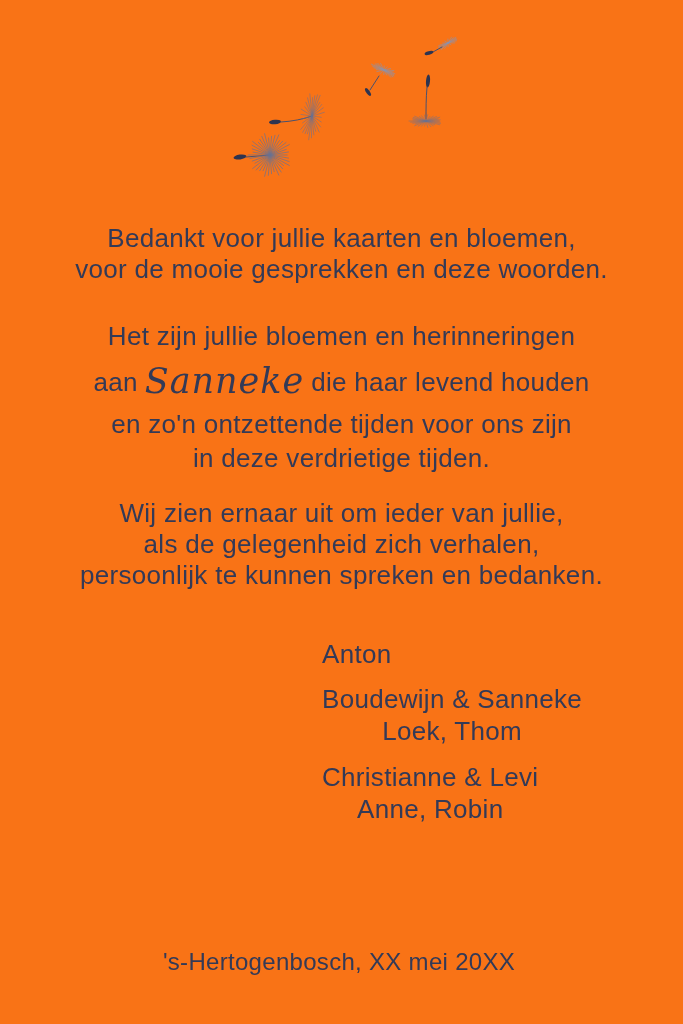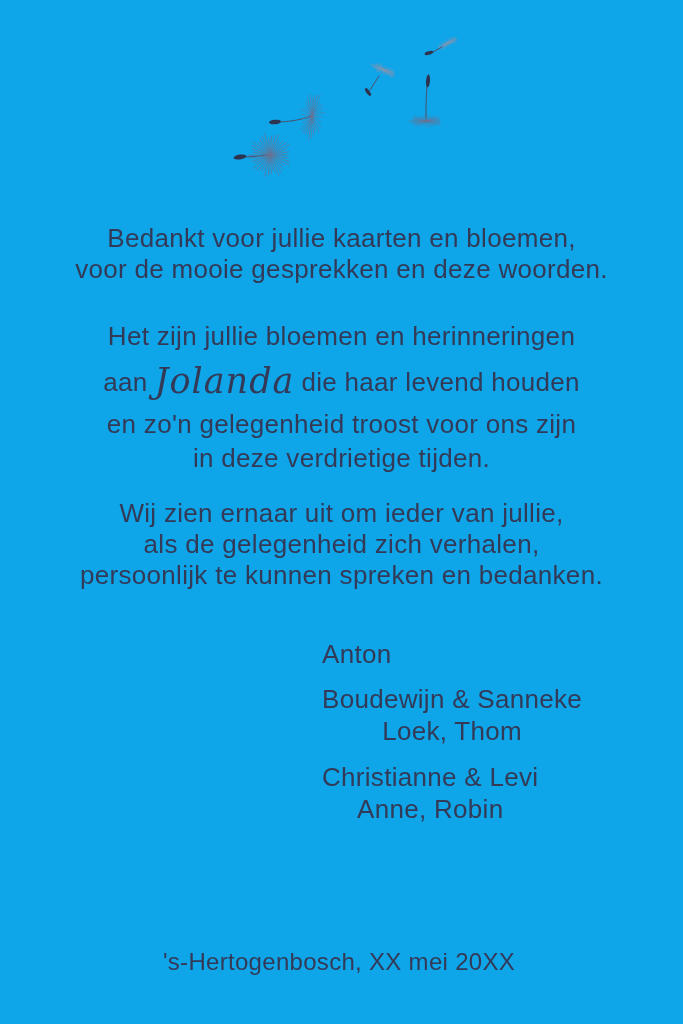--- a/index.html
+++ b/index.html
@@ -1,19 +1,19 @@
 <!DOCTYPE html>
 <html><head>
 <meta charset="utf-8">
 <style>
   html,body{margin:0;padding:0;background:#ffffff;}
   .page{
     position:relative;
     width:683px;height:1024px;
-    background:#0ea5e9;
+    background:#f97316;
     overflow:hidden;
     font-family:"Liberation Sans", sans-serif;
     color:#333a57;
   }
   
   .dandelions{position:absolute;left:228px;top:20px;width:240px;height:165px;}
   .burst line{stroke:#8a92ad;stroke-width:.8;stroke-linecap:round;}
   .burst.dense line{stroke:#6a7190;stroke-width:.7;}
   .seedbody{fill:#2e3450;}
   .stem{stroke:#4a516e;stroke-width:1;fill:none;stroke-linecap:round;}
@@ -232,23 +232,23 @@
   </svg>
 
   <div class="tblock p1">
     <div class="line">Bedankt voor jullie kaarten en bloemen,</div>
     <div class="line">voor de mooie gesprekken en deze woorden.</div>
   </div>
 
   <div class="tblock p2">
     <div class="l1">Het zijn jullie bloemen en herinneringen</div>
     <div class="l2">
-      <span>aan</span><span class="script">Jolanda</span><span>die haar levend houden</span>
-    </div>
-    <div class="l3">en zo'n gelegenheid troost voor ons zijn</div>
+      <span>aan</span><span class="script">Sanneke</span><span>die haar levend houden</span>
+    </div>
+    <div class="l3">en zo'n ontzettende tijden voor ons zijn</div>
     <div class="l4">in deze verdrietige tijden.</div>
   </div>
 
   <div class="tblock p3">
     <div class="line">Wij zien ernaar uit om ieder van jullie,</div>
     <div class="line">als de gelegenheid zich verhalen,</div>
     <div class="line">persoonlijk te kunnen spreken en bedanken.</div>
   </div>
 
   <div class="names">

